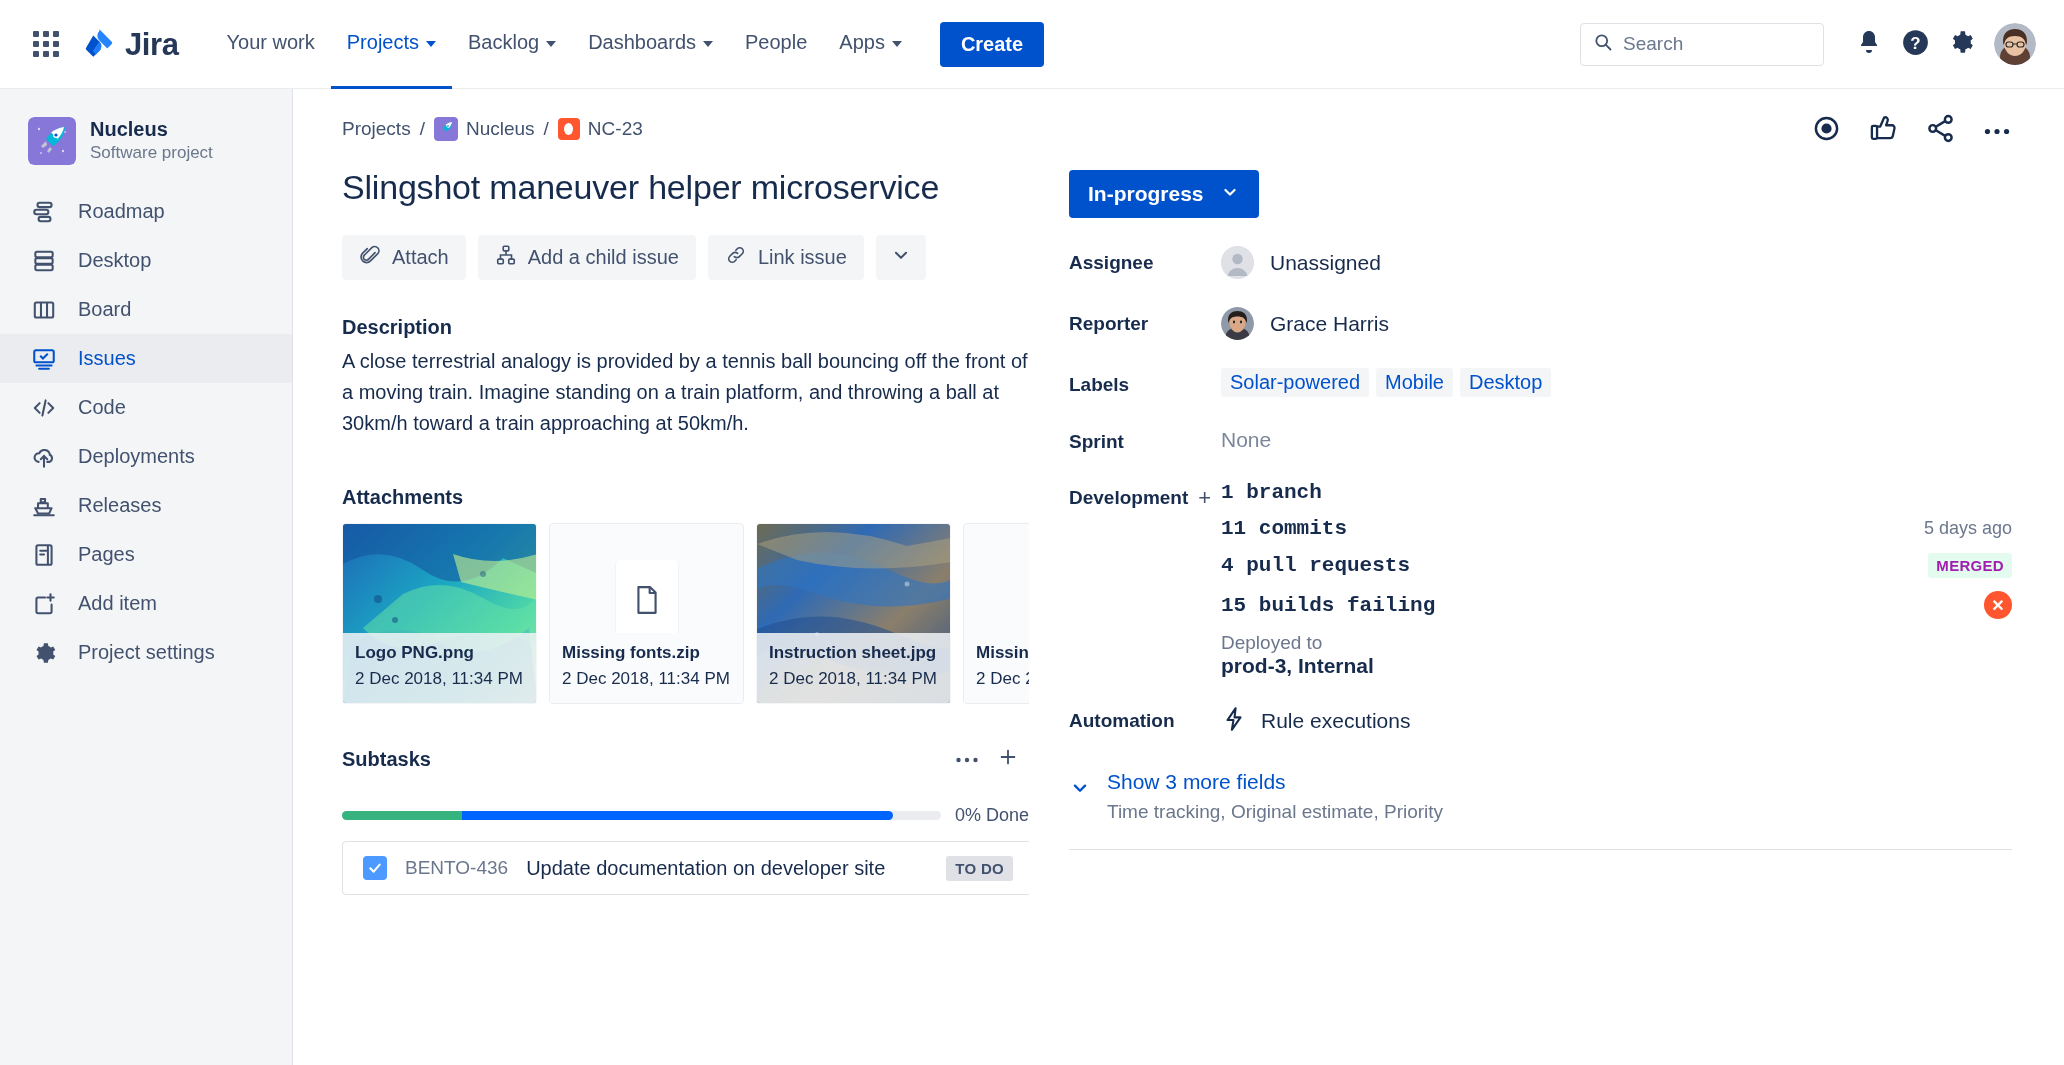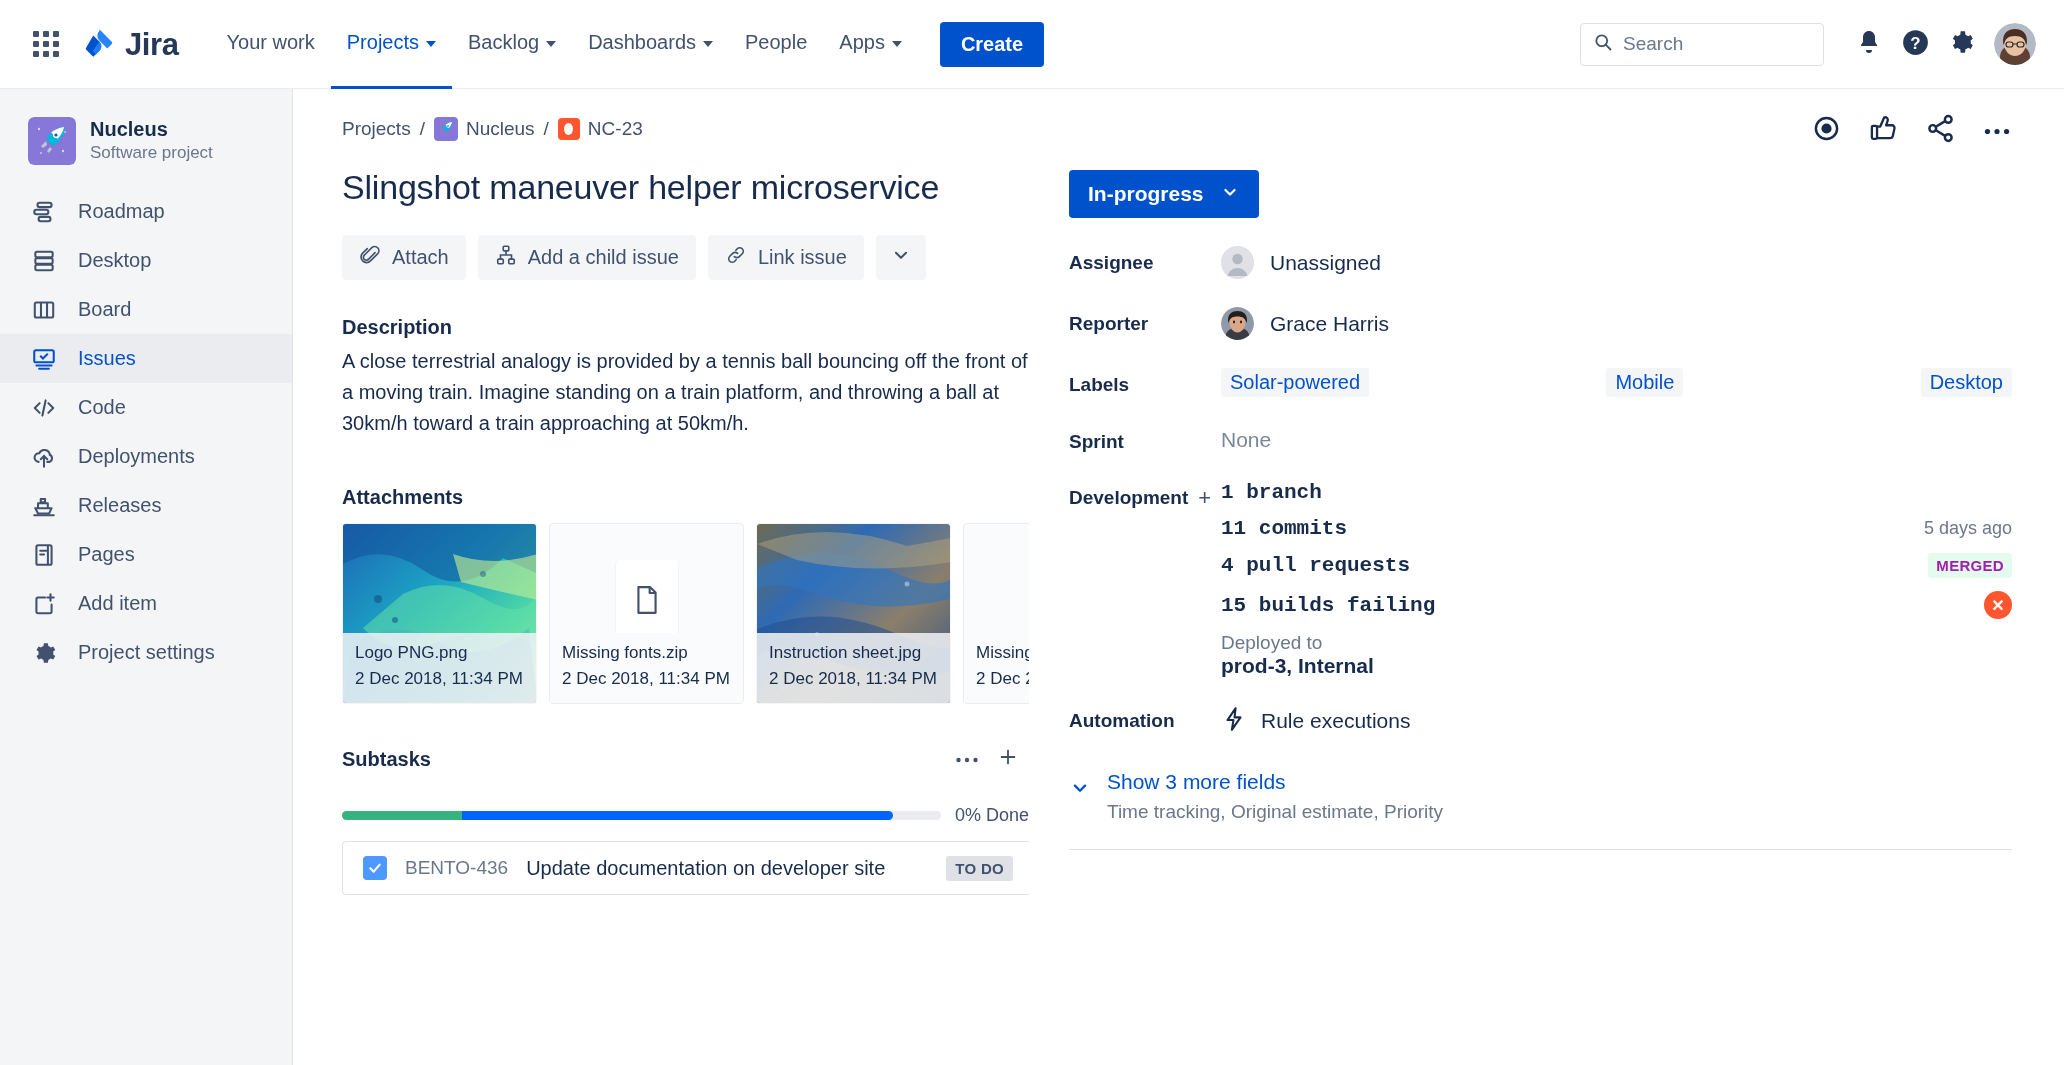--- a/index.html
+++ b/index.html
@@ -144,21 +144,21 @@
   }
   .att-card.plain { border: 1px solid #EBECF0; background: #FAFBFC; }
   .att-thumb { width: 100%; height: 100%; position: absolute; inset: 0; }
   .att-meta {
     position: absolute; left: 0; right: 0; bottom: 0;
     padding: 9px 12px 12px 12px;
     background: rgba(255,255,255,0.0);
   }
   .att-card.plain .att-meta { background: #FAFBFC; }
   .att-card.img .att-meta { background: rgba(240,242,245,0.86); }
-  .att-name { font-size: 17px; font-weight: 400; color: #172B4D; line-height: 1.3; white-space: nowrap; }
+  .att-name { font-size: 17px; font-weight: 700; color: #172B4D; line-height: 1.3; white-space: nowrap; }
   .att-date { font-size: 17px; color: #172B4D; line-height: 1.4; margin-top: 3px; white-space: nowrap; }
   .filedoc {
     position: absolute; left: 50%; top: 36px; transform: translateX(-50%);
     width: 62px; height: 80px; background: #fff; border-radius: 4px;
     display: flex; align-items: center; justify-content: center;
     box-shadow: 0 1px 2px rgba(9,30,66,0.12);
   }
 
   
   .subtask-head-row { display: flex; align-items: center; margin-top: 42px; }
@@ -197,21 +197,21 @@
     height: 48px; padding: 0 19px; display: inline-flex; align-items: center; gap: 16px;
     font-size: 21px; font-weight: 600; cursor: pointer;
     font-family: "Liberation Sans", sans-serif;
   }
   .fieldrow { display: flex; align-items: flex-start; margin-top: 28px; }
   .flabel { width: 152px; flex: none; font-size: 19px; font-weight: 700; color: #172B4D; padding-top: 6px; display:flex; align-items:center; gap:10px; }
   .fvalue { flex: 1; min-width: 0; }
   .person { display: flex; align-items: center; gap: 16px; }
   .p-avatar { width: 33px; height: 33px; border-radius: 50%; flex: none; overflow: hidden; background: #DFE1E6; }
   .p-name { font-size: 21px; color: #172B4D; }
-  .labels { display: flex; gap: 7px; flex-wrap: wrap; justify-content: space-between; }
+  .labels { display: flex; gap: 7px; flex-wrap: wrap; }
   .lbl-chip {
     background: #F4F5F7; color: #0052CC; font-size: 20px;
     border-radius: 3px; padding: 3px 9px; cursor: pointer; white-space: nowrap;
   }
   .sprint-none { font-size: 21px; color: #7A869A; padding-top: 3px; }
 
   .devline { display: flex; align-items: center; margin-bottom: 13px; }
   .dev-main { font-size: 21px; font-weight: 700; color: #172B4D; cursor: pointer; font-family: Liberation Mono, monospace; }
   .dev-aside { margin-left: auto; font-size: 18px; color: #6B778C; white-space: nowrap; }
   .merged-badge { margin-left: auto; background: #E3FCEF; color: #a21caf; font-size: 15px; font-weight: 700; letter-spacing: .3px; border-radius: 3px; padding: 4px 8px; }

